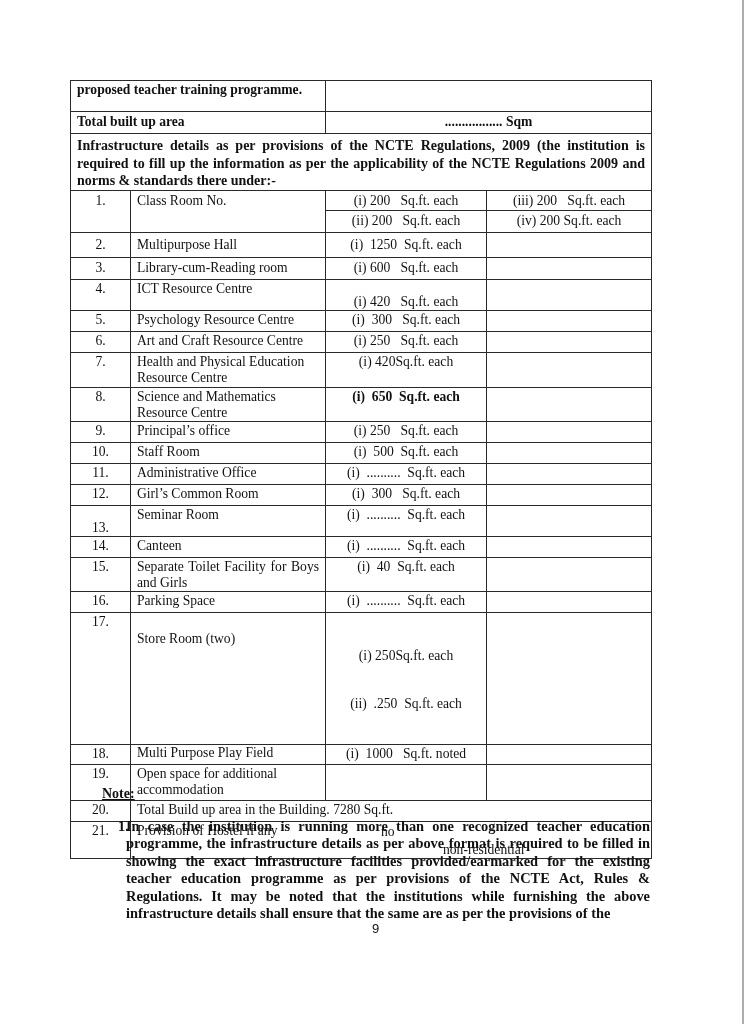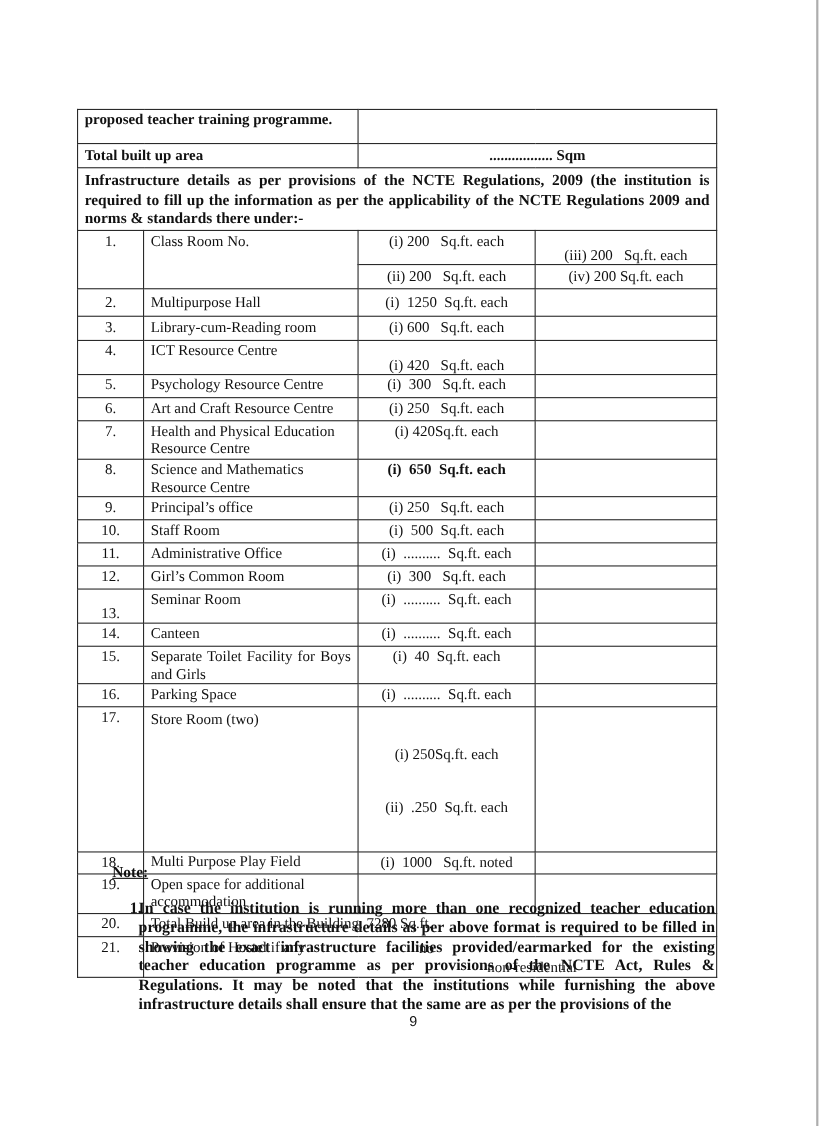--- a/index.html
+++ b/index.html
@@ -2,21 +2,21 @@
 <html><head>
 <meta charset="utf-8">
 <style>
   html, body { margin: 0; padding: 0; }
   body {
     width: 745px; height: 1024px; background: #ffffff; position: relative; overflow: hidden;
     font-family: "Liberation Serif", serif; color: #111;
   }
   .scan-edge { position: absolute; left: 742px; top: 0; width: 2px; height: 1024px; background: #6a6a6a; opacity: 0.55; }
   table.grid {
-    position: absolute; left: 70px; top: 99px; width: 581px;
+    position: absolute; left: 70px; top: 80px; width: 581px;
     border-collapse: collapse; table-layout: fixed; font-size: 13.6px; line-height: 16px;
   }
   table.grid td { border: 1.3px solid #2a2a2a; padding: 0 6px; vertical-align: top; }
   .b { font-weight: bold; }
   td.num { text-align: center; padding: 0; }
   td.c3 { padding-left: 5px; text-align: center; }
   .center { text-align: center; }
   .note { position: absolute; left: 102px; top: 786px; font-size: 14px; font-weight: bold; text-decoration: underline; }
   .note-item { position: absolute; left: 118px; top: 818px; width: 532px; font-size: 14.4px; font-weight: bold; line-height: 17.4px; }
   .note-item .n { position: absolute; left: 0; top: 0; }
@@ -45,21 +45,21 @@
     <td colspan="2" class="b center" style="padding-top:2px">................. Sqm</td>
   </tr>
   <tr style="height:56px">
     <td colspan="4" class="b" style="text-align:justify;padding-top:3px;line-height:17.5px;font-size:14px">Infrastructure details as per provisions of the NCTE Regulations, 2009 (the institution is required to fill up the information as per the applicability of the NCTE Regulations 2009 and norms &amp; standards there under:-</td>
   </tr>
 
   <tr style="height:20px">
     <td rowspan="2" class="num" style="padding-top:2px">1.</td>
     <td rowspan="2" style="padding-top:2px">Class Room No.</td>
     <td class="c3" style="padding-top: 2px; white-space: pre;">(i) 200   Sq.ft. each</td>
-    <td class="c3" style="padding-top: 14px; white-space: pre; margin-left: 24px;">(iii) 200   Sq.ft. each</td>
+    <td class="c3" style="padding-top: 2px; white-space: pre; margin-left: 24px;">(iii) 200   Sq.ft. each</td>
   </tr>
   <tr style="height:22px">
     <td class="c3" style="padding-top: 2px; white-space: pre;">(ii) 200   Sq.ft. each</td>
     <td class="c3" style="padding-top: 2px; white-space: pre;">(iv) 200 Sq.ft. each</td>
   </tr>
   <tr style="height:25px">
     <td class="num" style="padding-top:4px">2.</td>
     <td style="padding-top:4px">Multipurpose Hall</td>
     <td class="center" style="padding-top: 4px; white-space: pre;">(i)  1250  Sq.ft. each</td>
     <td></td>
@@ -145,21 +145,21 @@
     <td></td>
   </tr>
   <tr style="height:21px">
     <td class="num" style="padding-top:1px">16.</td>
     <td style="padding-top:1px">Parking Space</td>
     <td class="c3" style="padding-top: 1px; white-space: pre;">(i)  ..........  Sq.ft. each</td>
     <td></td>
   </tr>
   <tr style="height:35px">
     <td class="num" style="padding-top:1px">17.</td>
-    <td style="padding-top:3px">Store Room (two)</td>
+    <td style="padding-top:18px">Store Room (two)</td>
     <td class="c3" style="padding-top: 3px; white-space: pre;">
       <div style="white-space: pre;">(i) 250Sq.ft. each</div>
       <div style="white-space: pre;">(ii)  .250  Sq.ft. each</div>
     </td>
     <td></td>
   </tr>
   <tr style="height:20px">
     <td class="num" style="padding-top:1px">18.</td>
     <td style="padding-top:0">Multi Purpose Play Field</td>
     <td class="c3" style="padding-top: 1px; white-space: pre;">(i)  1000   Sq.ft. noted</td>

